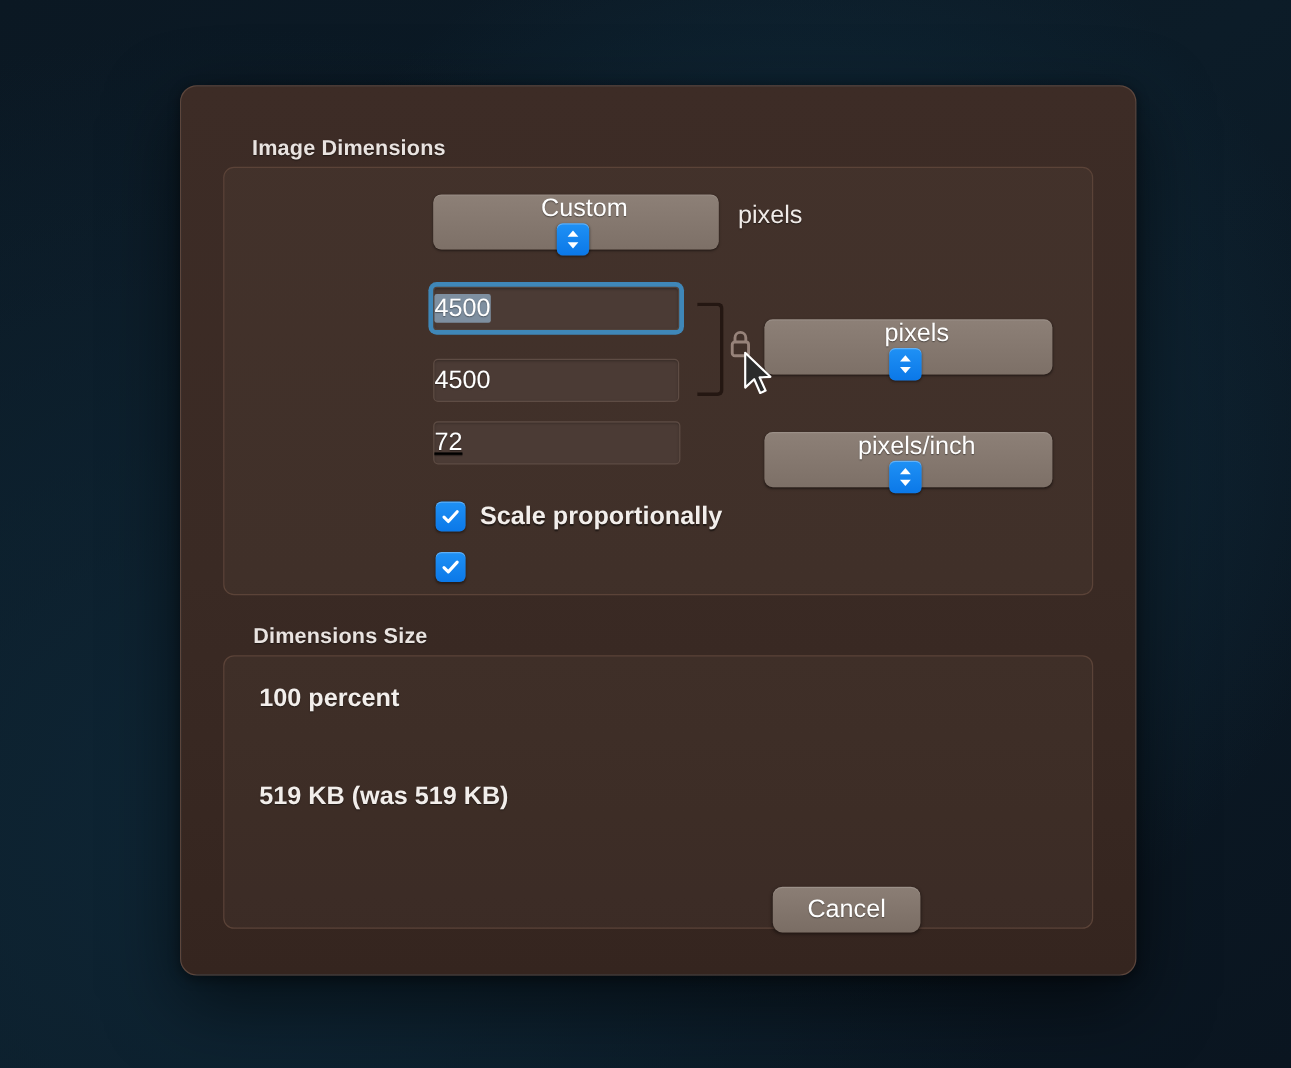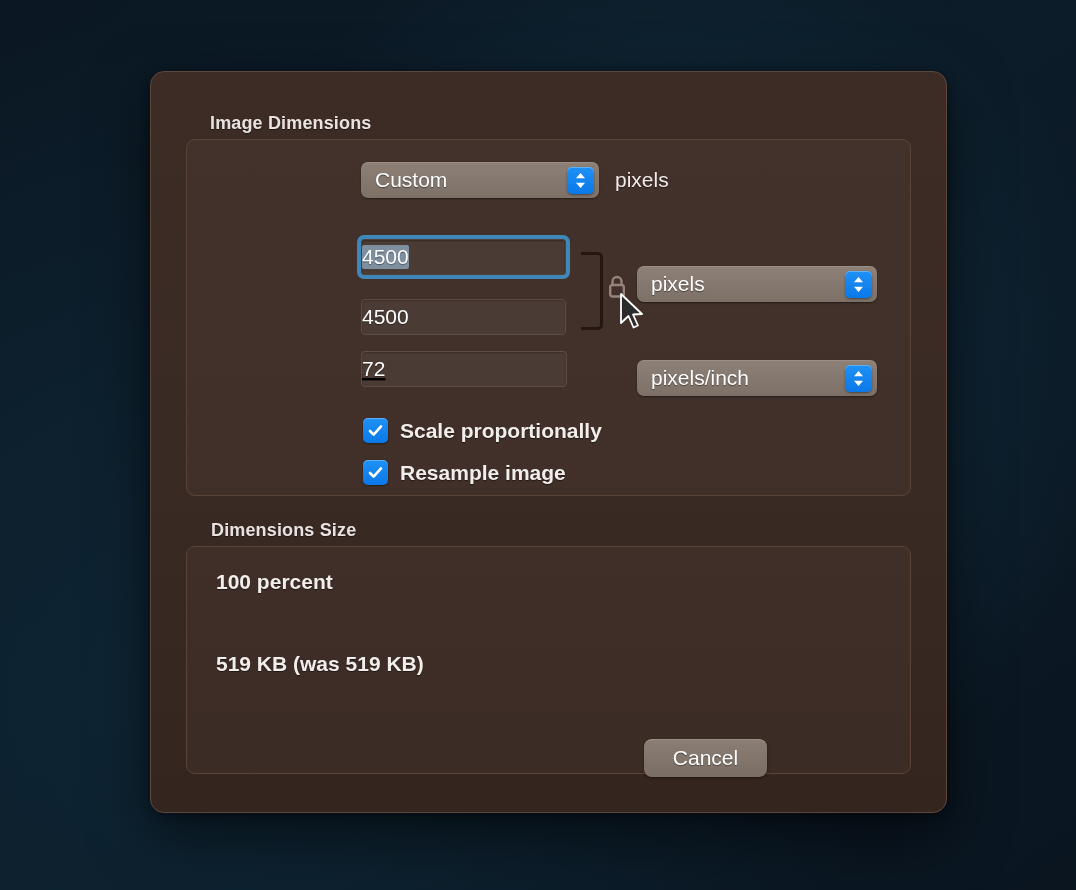--- a/index.html
+++ b/index.html
@@ -67,27 +67,28 @@
   }
 
   #label-fit-into   { left: 60px;  top: 95px;  width: 290px; }
   #label-width      { left: 60px;  top: 174px; width: 290px; }
   #label-height     { left: 60px;  top: 234px; width: 290px; }
   #label-resolution { left: 60px;  top: 294px; width: 290px; }
 
   
   .popup {
     position: absolute;
-    height: 36px;
+    height: 46px;
     background: linear-gradient(180deg, #8d8077 0%, #7d7067 100%);
     border-radius: 7px;
     box-shadow: 0 1px 2px rgba(0,0,0,0.45), inset 0 1px 0 rgba(255,255,255,0.12);
     display: flex;
     align-items: center;
     cursor: default;
+    flex-direction: column;
   }
   .popup .popup-label {
     flex: 1;
     color: #ffffff;
     font-size: 21px;
     padding-left: 14px;
     white-space: nowrap;
     text-shadow: 0 1px 1px rgba(0,0,0,0.45);
   }
   .stepper {
@@ -332,21 +333,20 @@
     </span>
     <span class="check-label">Scale proportionally</span>
   </div>
 
   <div class="checkrow" id="checkrow-resample">
     <span class="checkbox">
       <svg width="17" height="17" viewBox="0 0 17 17">
         <path d="M3 9 L6.6 12.6 L14 4.4" fill="none" stroke="#ffffff" stroke-width="2.6" stroke-linecap="round" stroke-linejoin="round"></path>
       </svg>
     </span>
-    <span class="check-label">Resample image</span>
   </div>
 
   <div class="group-title" id="group-title-resulting">Dimensions Size</div>
 
   <div class="group-box" id="group-box-resulting"></div>
 
   <div class="result-line" id="result-percent">100 percent</div>
 
   <div class="result-line" id="result-bytes">519 KB (was 519 KB)</div>
 

